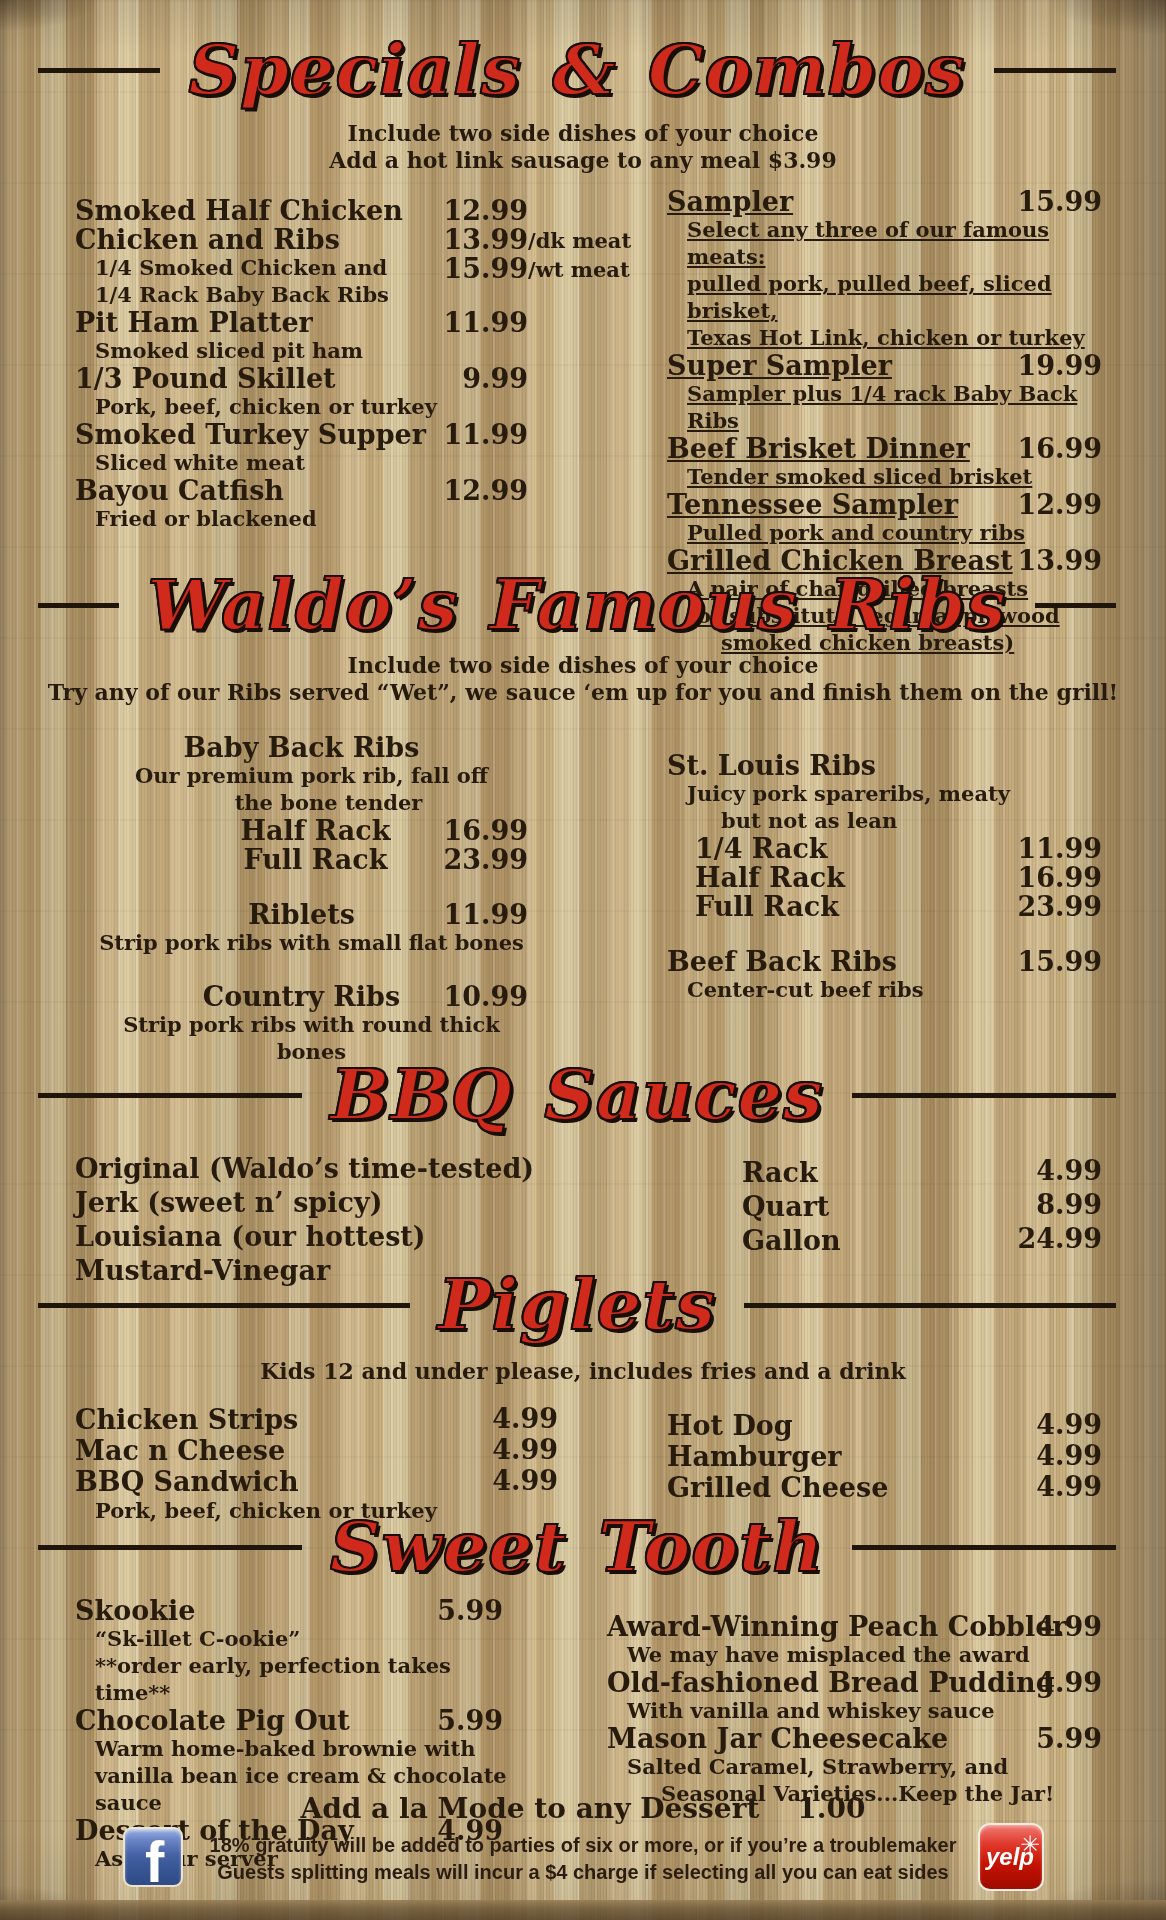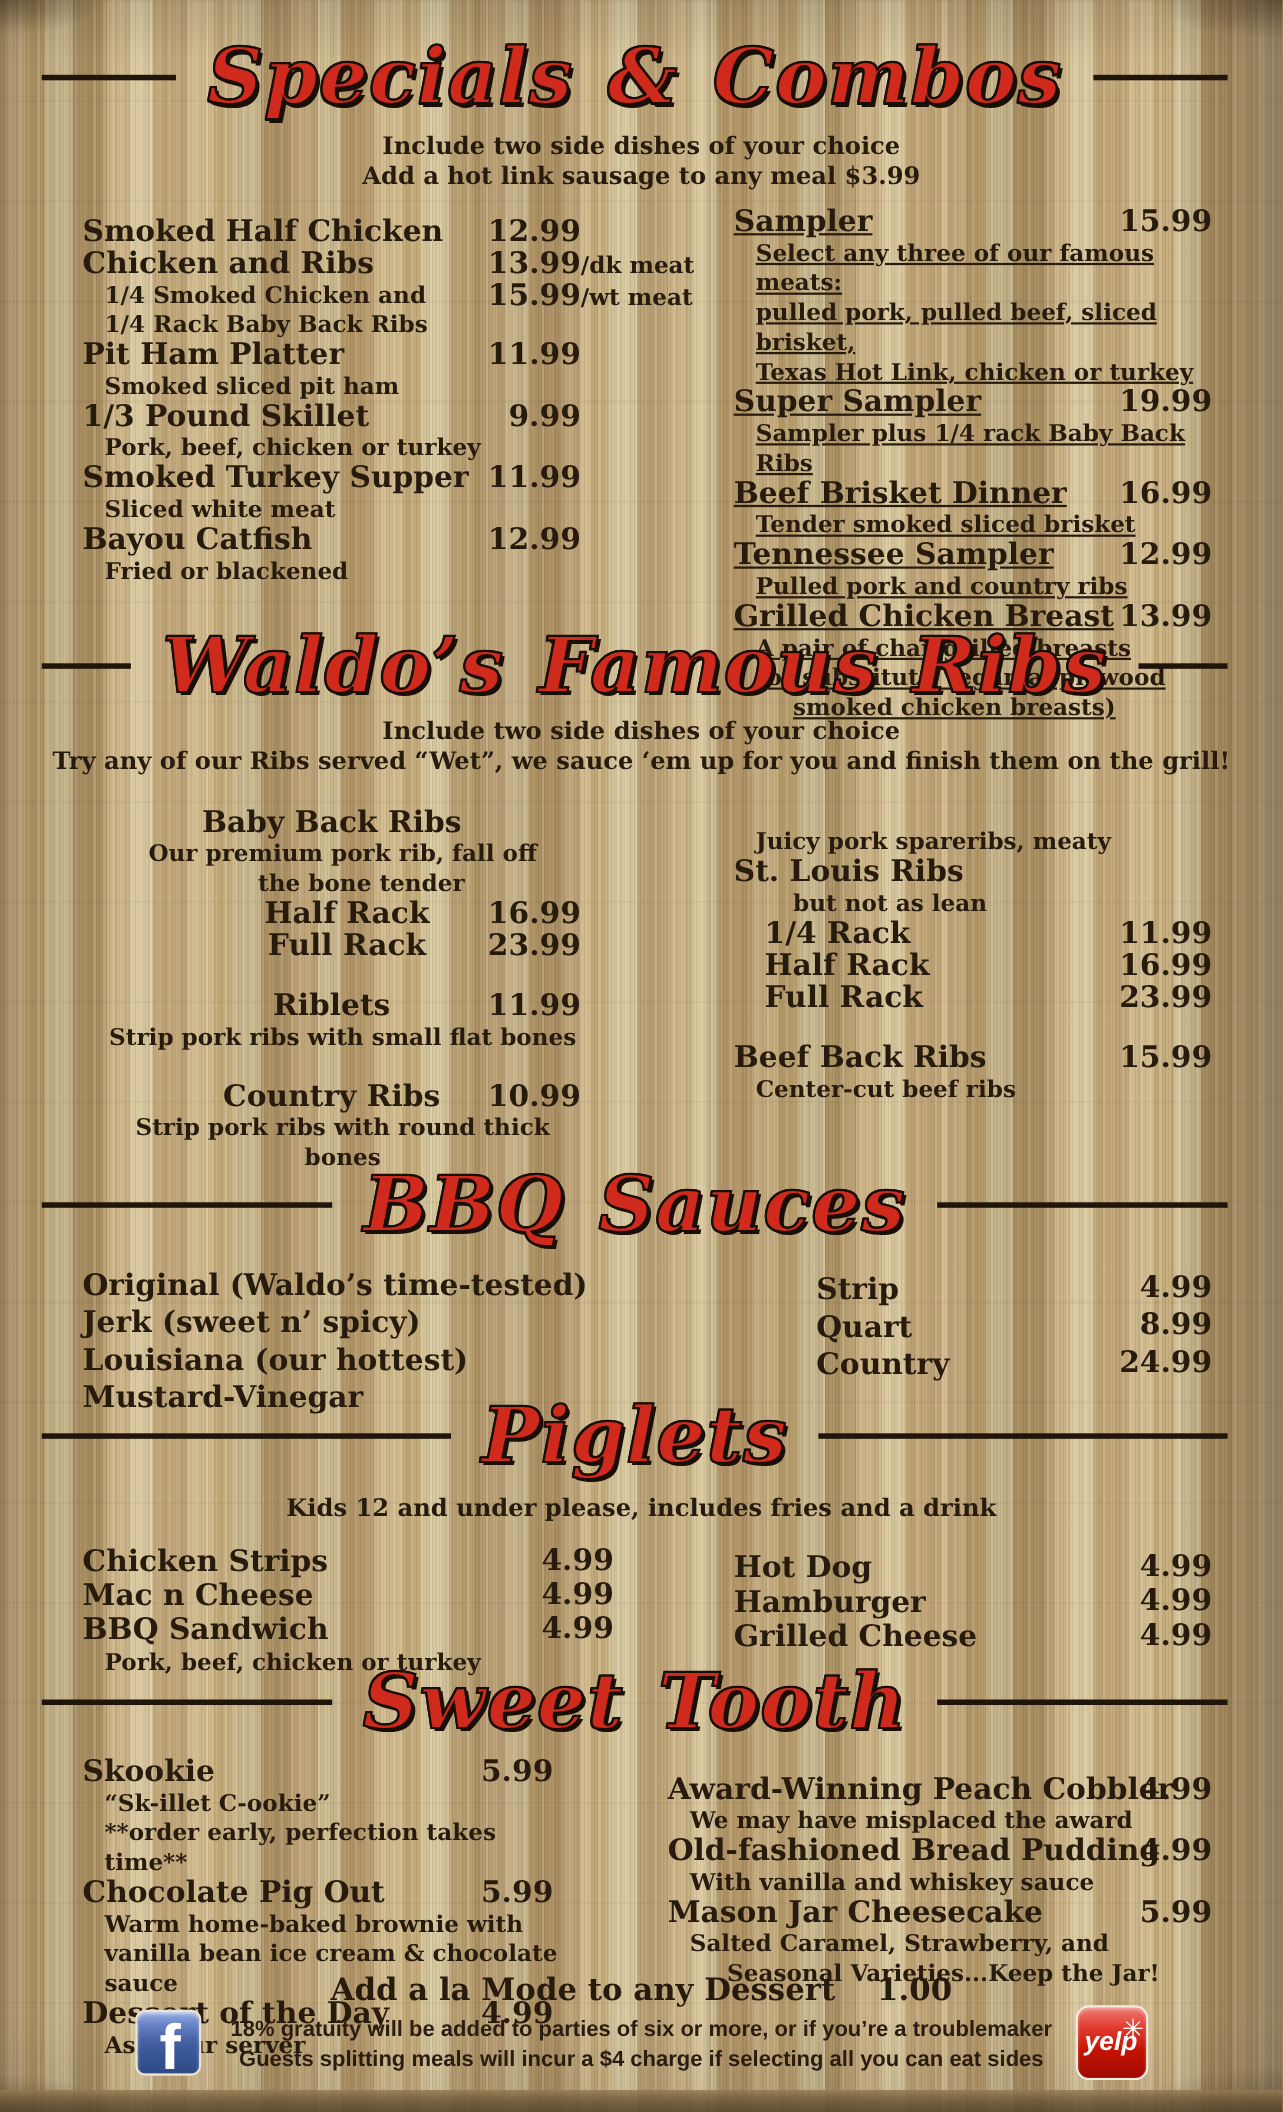--- a/index.html
+++ b/index.html
@@ -149,22 +149,22 @@
       <div class="mrow item"><span class="nm">Half Rack</span><span class="pr">16.99</span></div>
       <div class="mrow item"><span class="nm">Full Rack</span><span class="pr">23.99</span></div>
       <div class="mrow gap"></div>
       <div class="mrow main"><span class="nm">Riblets</span><span class="pr">11.99</span></div>
       <div class="mrow sub"><span class="nm">Strip pork ribs with small flat bones</span></div>
       <div class="mrow gap"></div>
       <div class="mrow main"><span class="nm">Country Ribs</span><span class="pr">10.99</span></div>
       <div class="mrow sub"><span class="nm">Strip pork ribs with round thick bones</span></div>
     </div>
   <div class="mcol colR" id="ribs-right">
+      <div class="mrow main"><span class="nm">St. Louis Ribs</span></div>
       <div class="mrow sub"><span class="nm">Juicy pork spareribs, meaty</span></div>
-      <div class="mrow main"><span class="nm">St. Louis Ribs</span></div>
       <div class="mrow sub2"><span class="nm">but not as lean</span></div>
       <div class="mrow item"><span class="nm">1/4 Rack</span><span class="pr">11.99</span></div>
       <div class="mrow item"><span class="nm">Half Rack</span><span class="pr">16.99</span></div>
       <div class="mrow item"><span class="nm">Full Rack</span><span class="pr">23.99</span></div>
       <div class="mrow gap"></div>
       <div class="mrow main"><span class="nm">Beef Back Ribs</span><span class="pr">15.99</span></div>
       <div class="mrow sub"><span class="nm">Center-cut beef ribs</span></div>
     </div>
 
   <div class="shead" id="h-sauces">
@@ -172,23 +172,23 @@
     <span class="stitle">BBQ Sauces</span>
     <span class="hline"></span>
   </div>
   <div class="mcol airy" id="sauces-flavors">
       <div class="mrow main"><span class="nm">Original (Waldo’s time-tested)</span></div>
       <div class="mrow main"><span class="nm">Jerk (sweet n’ spicy)</span></div>
       <div class="mrow main"><span class="nm">Louisiana (our hottest)</span></div>
       <div class="mrow main"><span class="nm">Mustard-Vinegar</span></div>
     </div>
   <div class="mcol airy" id="sauces-sizes">
-      <div class="mrow main"><span class="nm">Strip</span><span class="pr">4.99</span></div>
+      <div class="mrow main"><span class="nm">Rack</span><span class="pr">4.99</span></div>
       <div class="mrow main"><span class="nm">Quart</span><span class="pr">8.99</span></div>
-      <div class="mrow main"><span class="nm">Country</span><span class="pr">24.99</span></div>
+      <div class="mrow main"><span class="nm">Gallon</span><span class="pr">24.99</span></div>
     </div>
 
   <div class="shead" id="h-piglets">
     <span class="hline"></span>
     <span class="stitle">Piglets</span>
     <span class="hline"></span>
   </div>
   <div class="ssub" id="sub-piglets">
     <div>Kids 12 and under please, includes fries and a drink</div>
   </div>

